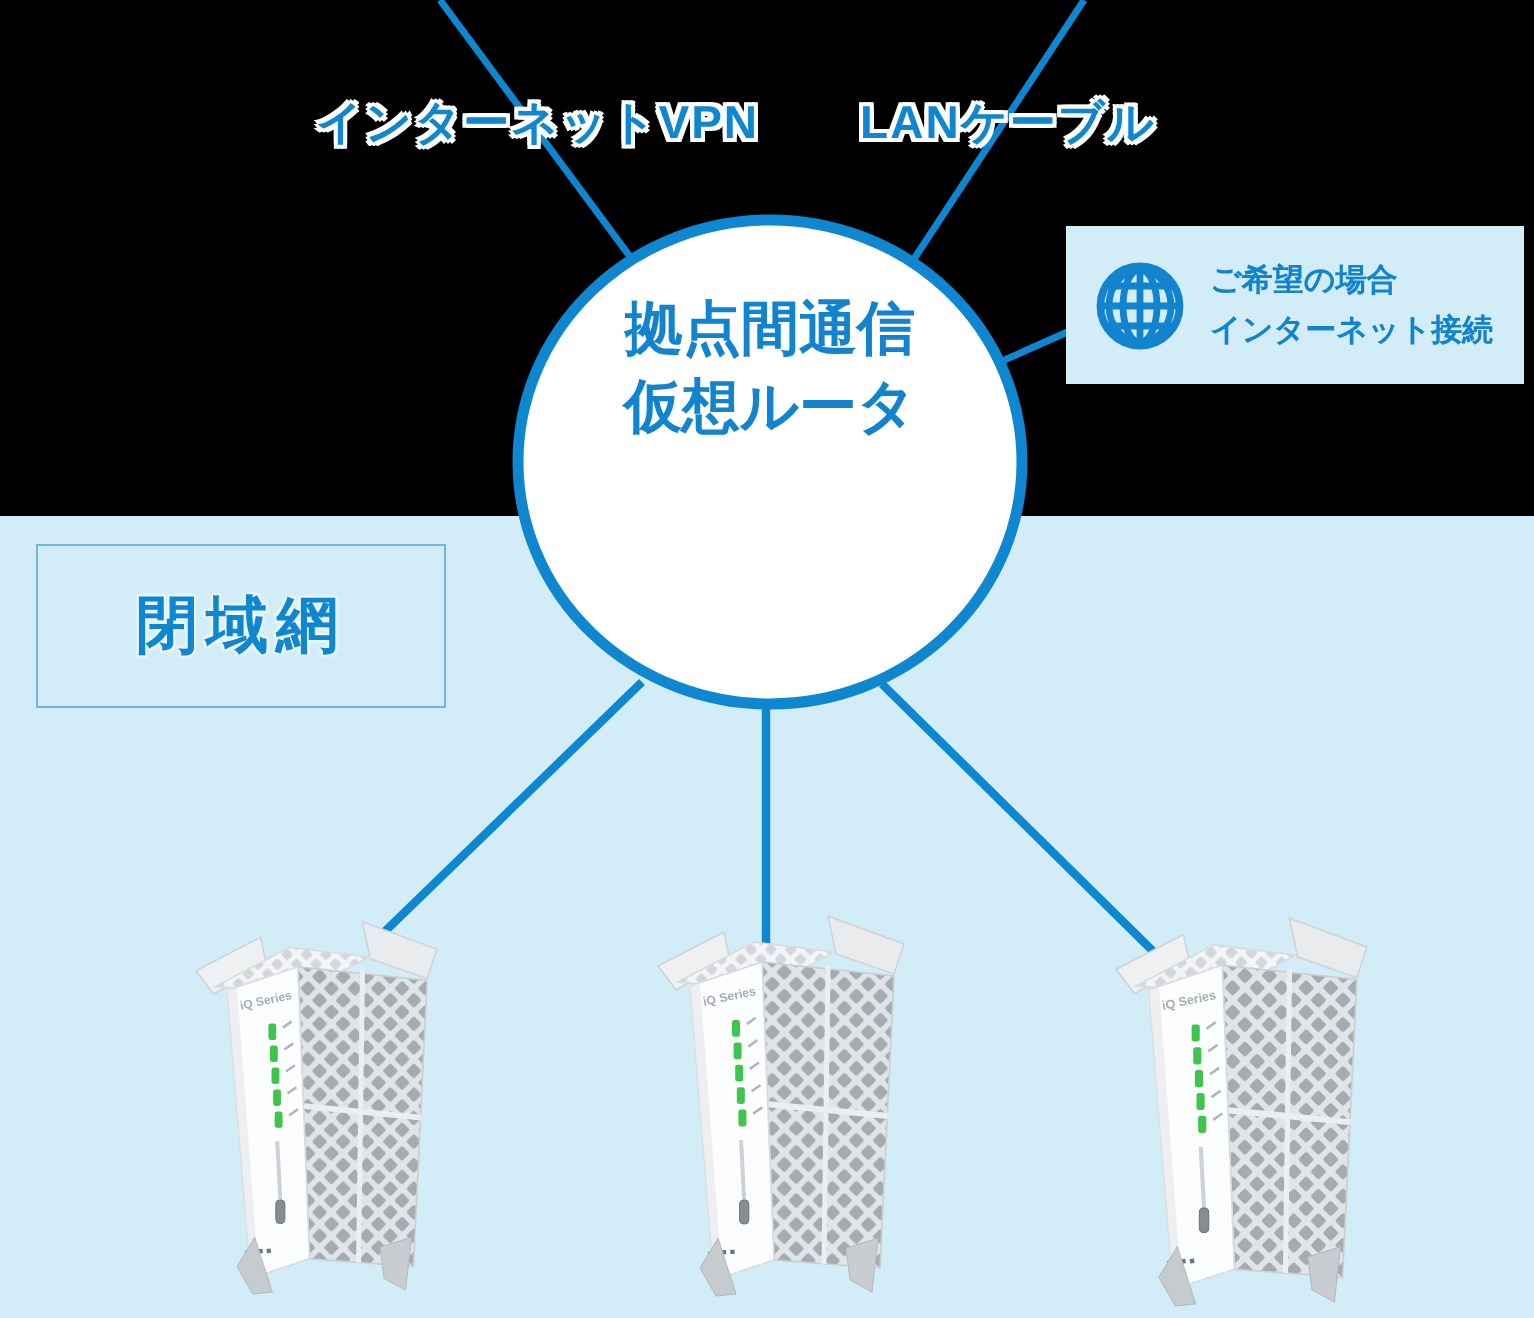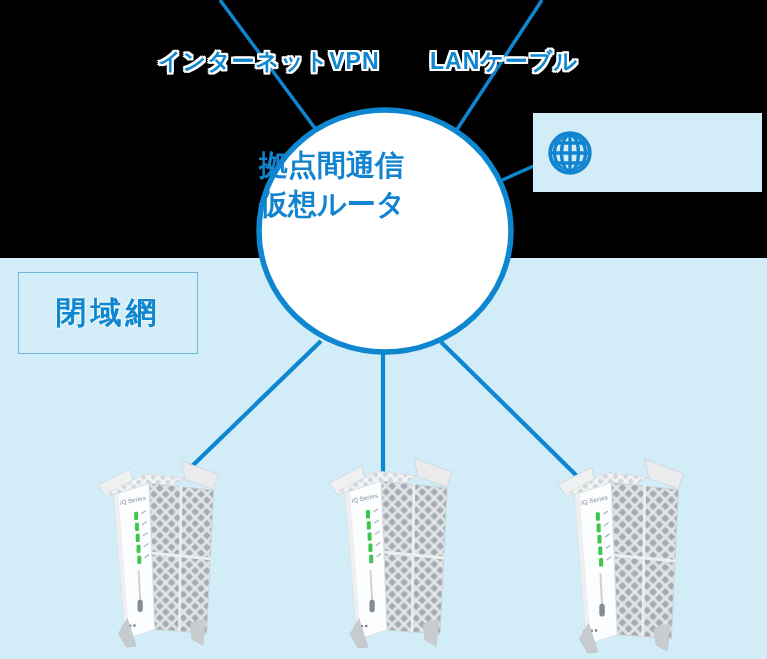--- a/index.html
+++ b/index.html
@@ -16,34 +16,34 @@
     position:absolute;top:46px;font-size:23px;font-weight:bold;color:#0e86d0;
     text-align:center;letter-spacing:1px;white-space:nowrap;
     text-shadow:-2px 0 0 #fff,2px 0 0 #fff,0 -2px 0 #fff,0 2px 0 #fff,
       -1px -1px 0 #fff,1px -1px 0 #fff,-1px 1px 0 #fff,1px 1px 0 #fff,
       -2px -2px 0 #fff,2px -2px 0 #fff,-2px 2px 0 #fff,2px 2px 0 #fff;
   }
   .label-vpn{left:158px;width:218px;}
   .label-lan{left:428px;width:152px;}
 
   .hub-text{
-    position:absolute;left:259px;top:146px;width:252px;
+    position:absolute;left:259px;top:146px;width:252px;text-align:center;
     font-size:29px;font-weight:bold;color:#1283cf;line-height:39px;white-space:nowrap;
   }
   .hub-text .l3{margin-top:28px;}
 
   .option-box{
     position:absolute;left:533px;top:113px;width:229px;height:79px;background:#d2edf7;
     display:flex;align-items:center;box-sizing:border-box;padding-left:13px;
   }
   .option-icon{width:48px;height:48px;flex:0 0 auto;}
   .option-texts{margin-left:11px;font-size:15.5px;font-weight:bold;color:#1283cf;line-height:25px;white-space:nowrap;}
 
   .closed-box{
-    position:absolute;left:18px;top:272px;width:180px;height:82px;box-sizing:border-box;
+    position:absolute;left:18px;top:272px;width:205px;height:82px;box-sizing:border-box;
     border:1px solid #6fb7dc;display:flex;align-items:center;justify-content:center;
   }
   .closed-box .txt{
     font-size:31px;font-weight:bold;color:#0e86d0;letter-spacing:4px;
     text-shadow:0 0 3px #eaf6fc,-1px -1px 0 #eaf6fc,1px 1px 0 #eaf6fc,1px -1px 0 #eaf6fc,-1px 1px 0 #eaf6fc;
   }
 </style>
 </head>
 <body>
 
@@ -131,20 +131,22 @@
         <line x1="3" y1="14" x2="45" y2="14"></line>
         <line x1="3" y1="24" x2="45" y2="24"></line>
         <line x1="3" y1="34" x2="45" y2="34"></line>
         <line x1="24" y1="3" x2="24" y2="45"></line>
         <ellipse cx="24" cy="24" rx="8.5" ry="18.2"></ellipse>
         <ellipse cx="24" cy="24" rx="15.5" ry="18.2"></ellipse>
       </g>
       <circle cx="24" cy="24" r="19.8" stroke="#1283cf" stroke-width="3.8" fill="none"></circle>
     </svg>
     <div class="option-texts">
+      <div>ご希望の場合</div>
+      <div>インターネット接続</div>
     </div>
   </div>
 
   <div class="closed-box">
     <span class="txt">閉域網</span>
   </div>
 
 </div>
 
 </body></html>

